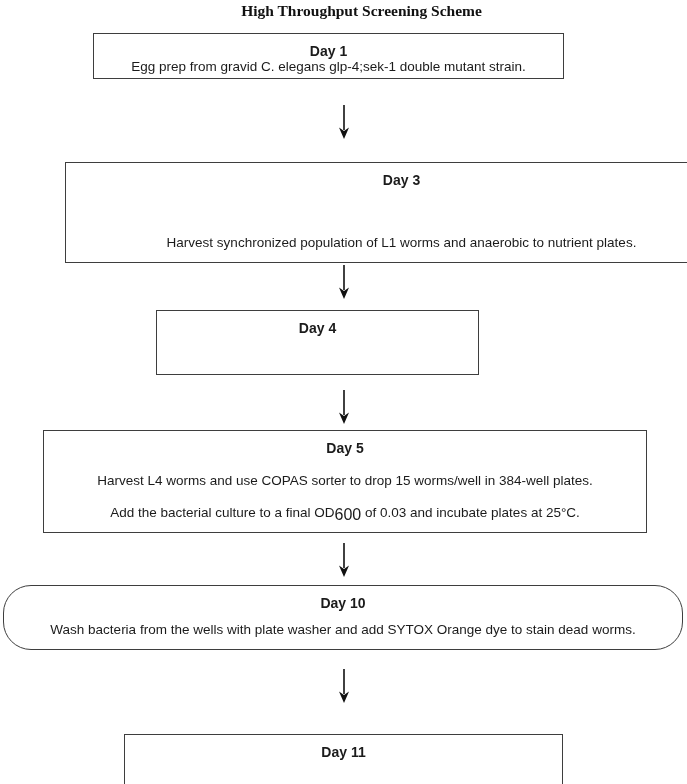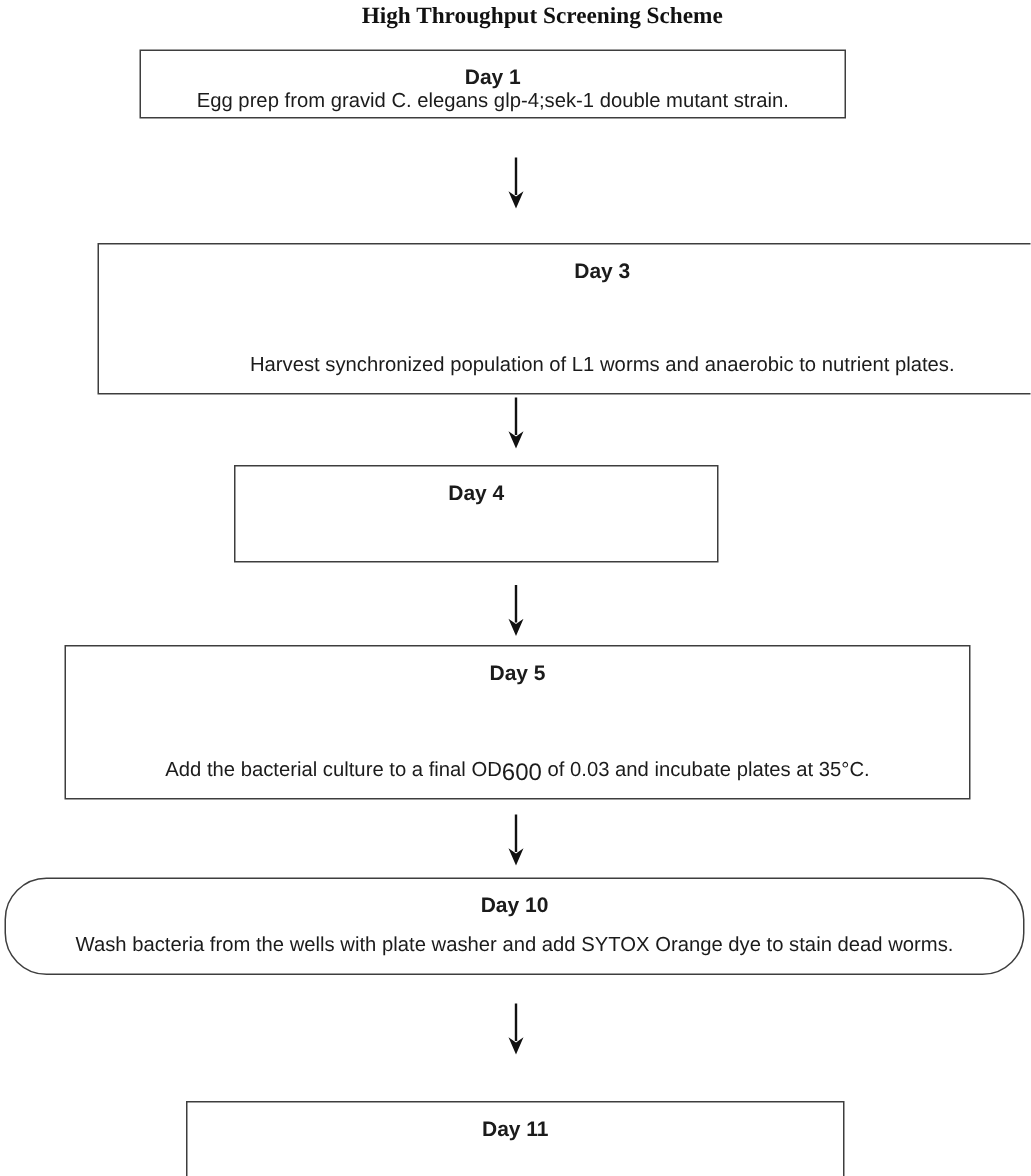--- a/index.html
+++ b/index.html
@@ -82,21 +82,22 @@
     <div class="day">Day 4</div>
   </div>
 
   <svg class="arrow" style="left:332px; top:389px;" width="24" height="36" viewBox="0 0 24 36">
     <line x1="12" y1="1" x2="12" y2="26" stroke="#111111" stroke-width="1.6"></line>
     <path d="M12 35 L7.0 23.5 L12 27.0 L17.0 23.5 Z" fill="#111111"></path>
   </svg>
 
   <div class="flow-box" style="left:43px; top:430px; width:604px; height:103px;">
     <div class="day">Day 5</div>
-    <div class="body-line"><span>Add the bacterial culture to a final OD</span><sub class="od">600</sub><span> of 0.03 and incubate plates at 35°C.</span></div>
+    <div class="body-line">Harvest L4 worms and use COPAS sorter to drop 15 worms/well in 384-well plates.</div>
+    <div class="body-line"><span>Add the bacterial culture to a final OD</span><sub class="od">600</sub><span> of 0.03 and incubate plates at 25°C.</span></div>
   </div>
 
   <svg class="arrow" style="left:332px; top:542px;" width="24" height="36" viewBox="0 0 24 36">
     <line x1="12" y1="1" x2="12" y2="26" stroke="#111111" stroke-width="1.6"></line>
     <path d="M12 35 L7.0 23.5 L12 27.0 L17.0 23.5 Z" fill="#111111"></path>
   </svg>
 
   <div class="flow-box" style="left:3px; top:585px; width:680px; height:65px;border-radius:28px;">
     <div class="day">Day 10</div>
     <div class="body-line">Wash bacteria from the wells with plate washer and add SYTOX Orange dye to stain dead worms.</div>

